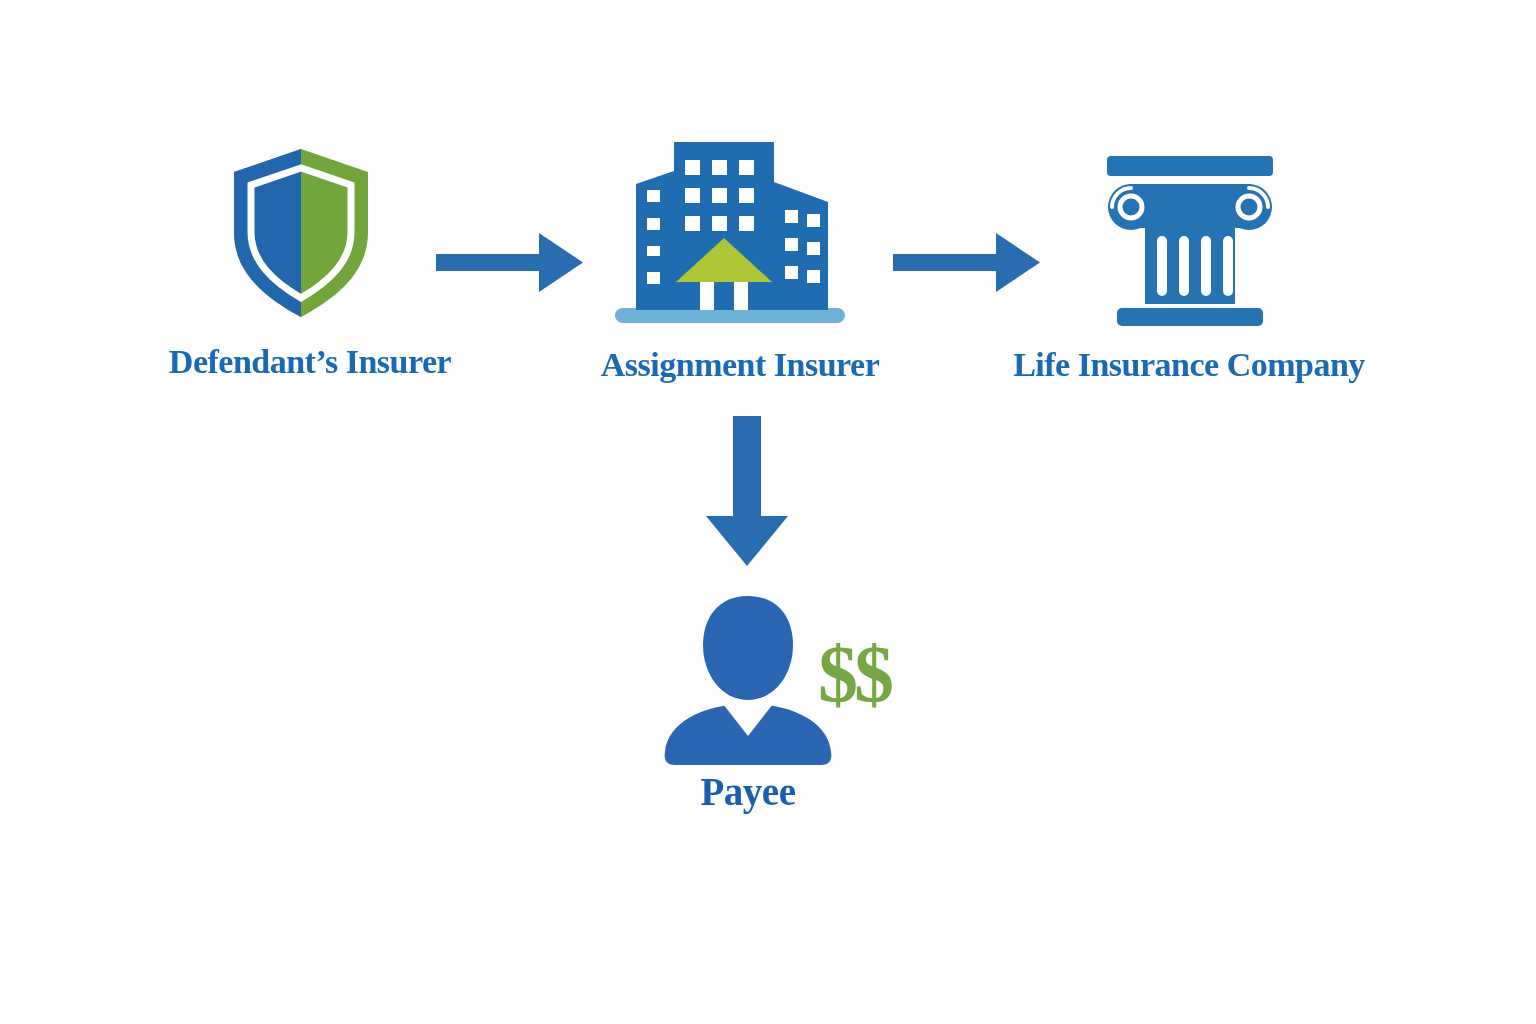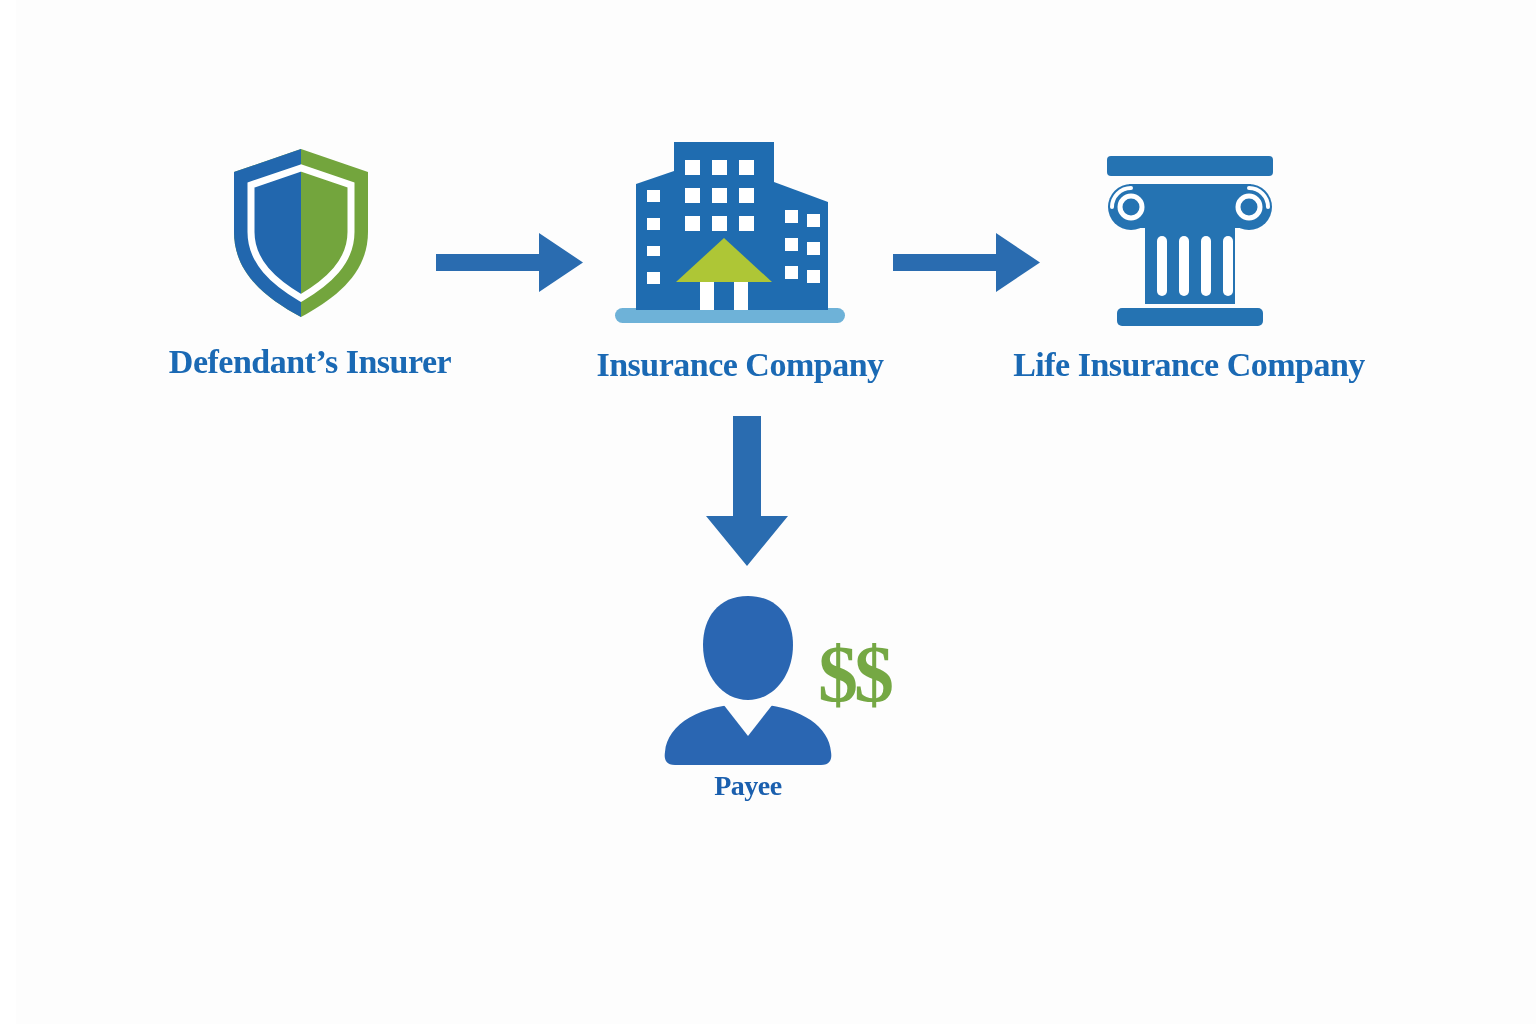--- a/index.html
+++ b/index.html
@@ -35,21 +35,21 @@
     position: absolute;
     left: 802px;
     top: 634px;
     font-weight: 700;
     font-size: 80px;
     letter-spacing: -4px;
     line-height: 1;
     color: #75a844;
   }
   .payee-label {
-    font-size: 28px;
+    font-size: 39px;
     color: #1a5fae;
   }
 </style>
 </head>
 <body>
 
 <div class="canvas">
 
   <div class="abs" style="left:210px; top:146px;">
     <span class="icon">
@@ -102,21 +102,21 @@
         <rect x="193" y="104" width="13" height="13" fill="#ffffff"></rect>
         <rect x="171" y="128" width="13" height="13" fill="#ffffff"></rect>
         <rect x="193" y="132" width="13" height="13" fill="#ffffff"></rect>
 
         <polygon points="110,100 62,144 158,144" fill="#aec636"></polygon>
         <rect x="86" y="144" width="14" height="28" fill="#ffffff"></rect>
         <rect x="120" y="144" width="14" height="28" fill="#ffffff"></rect>
       </svg>
     </span>
   </div>
-  <div class="node-label" style="left:534px; top:345px;">Insurance Company</div>
+  <div class="node-label" style="left:534px; top:345px;">Assignment Insurer</div>
 
   <span class="arrow abs" style="left:877px; top:233px;">
     <svg width="147" height="59" viewBox="0 0 147 59" xmlns="http://www.w3.org/2000/svg">
       <polygon points="0,21 103,21 103,0 147,29.5 103,59 103,38 0,38" fill="#2a6cb0"></polygon>
     </svg>
   </span>
 
   <div class="abs" style="left:1085px; top:150px;">
     <span class="icon">
       <svg width="178" height="178" viewBox="0 0 178 178" xmlns="http://www.w3.org/2000/svg">

